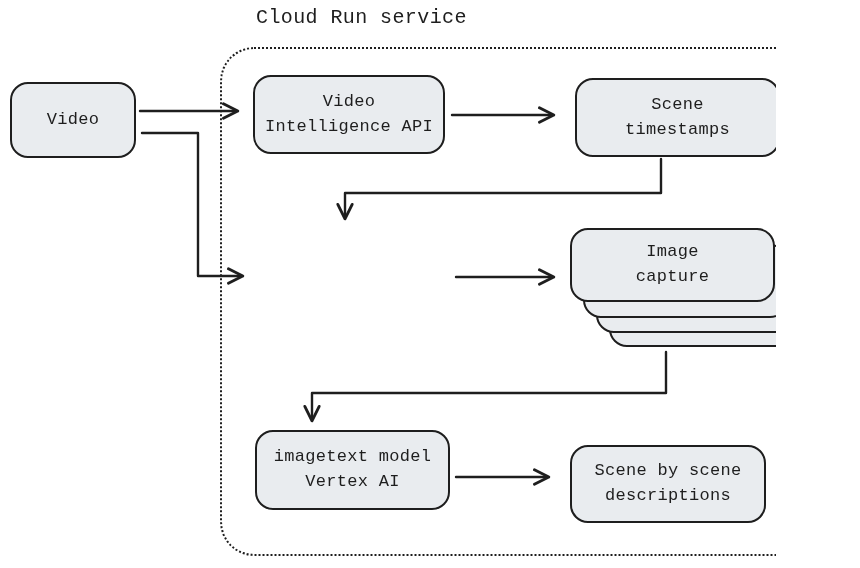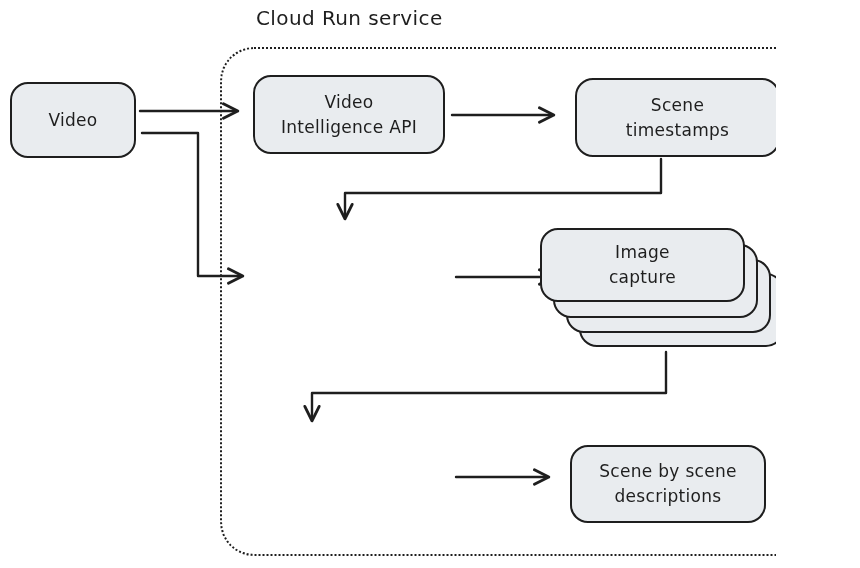--- a/index.html
+++ b/index.html
@@ -7,20 +7,21 @@
     font-family: "DejaVu Sans", "Liberation Sans", sans-serif;
     background: #ffffff;
   }
   .canvas {
     position: relative;
     width: 776px;
     height: 568px;
     background: var(--background, #ffffff);
     overflow: hidden;
     color: var(--stroke, #1e1e1e);
+    font-family: Liberation Mono, monospace;
   }
   .edges-layer {
     position: absolute;
     left: 0; top: 0;
     width: 860px; height: 568px;
     z-index: 1;
   }
   .edge {
     fill: none;
     stroke: var(--stroke, #1e1e1e);
@@ -61,21 +62,21 @@
   .node { position: absolute; z-index: 2; }
   .node-video              { left: 10px;  top: 82px;  width: 126px; height: 76px; }
   .node-via                { left: 253px; top: 75px;  width: 192px; height: 79px; }
   .node-scene-timestamps   { left: 575px; top: 78px;  width: 205px; height: 79px; }
   .node-ffmpeg             { left: 258px; top: 229px; width: 194px; height: 78px; }
   .node-imagetext          { left: 255px; top: 430px; width: 195px; height: 80px; }
   .node-scene-descriptions { left: 570px; top: 437px; width: 196px; height: 78px; margin-top: 8px; }
 
   .stack {
     position: absolute;
-    left: 540px; top: 228px;
+    left: 570px; top: 228px;
     width: 205px; height: 74px;
     z-index: 2;
   }
   .card {
     position: absolute;
     width: 205px; height: 74px;
   }
   .card-1 { left: 0;    top: 0;    z-index: 4; }
   .card-2 { left: 13px; top: 16px; z-index: 3; }
   .card-3 { left: 26px; top: 31px; z-index: 2; }
@@ -115,17 +116,19 @@
 
 
   <div class="stack">
     <div class="card card-4"></div>
     <div class="card card-3"></div>
     <div class="card card-2"></div>
     <div class="card card-1">Image
 capture</div>
   </div>
 
+  <div class="node node-imagetext">imagetext model
+Vertex AI</div>
 
   <div class="node node-scene-descriptions">Scene by scene
 descriptions</div>
 
 </div>
 
 </body></html>

